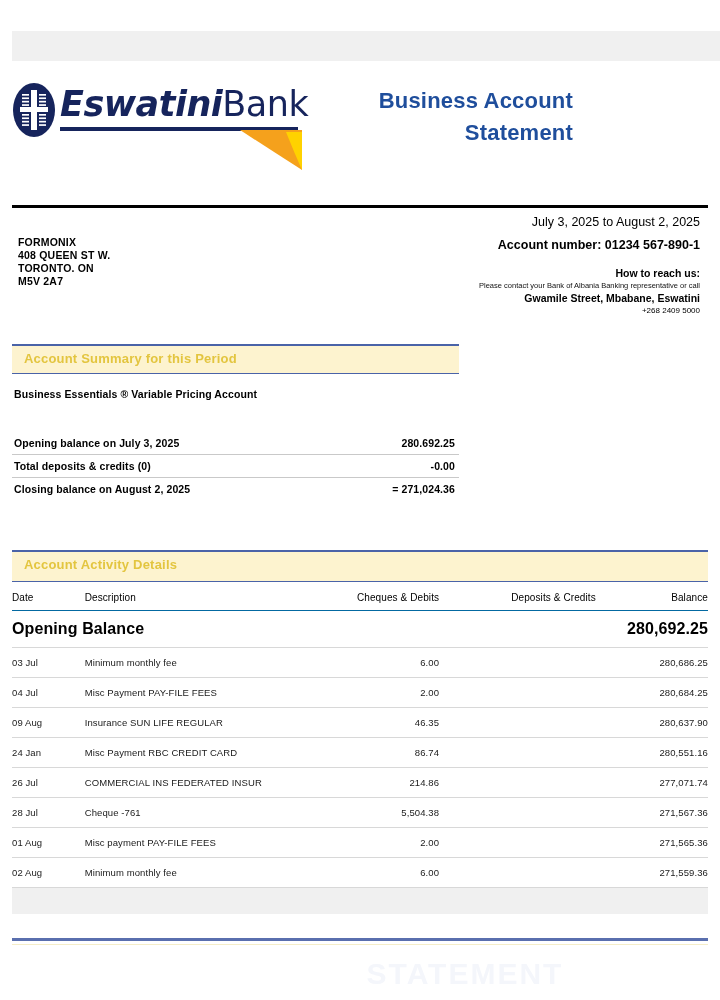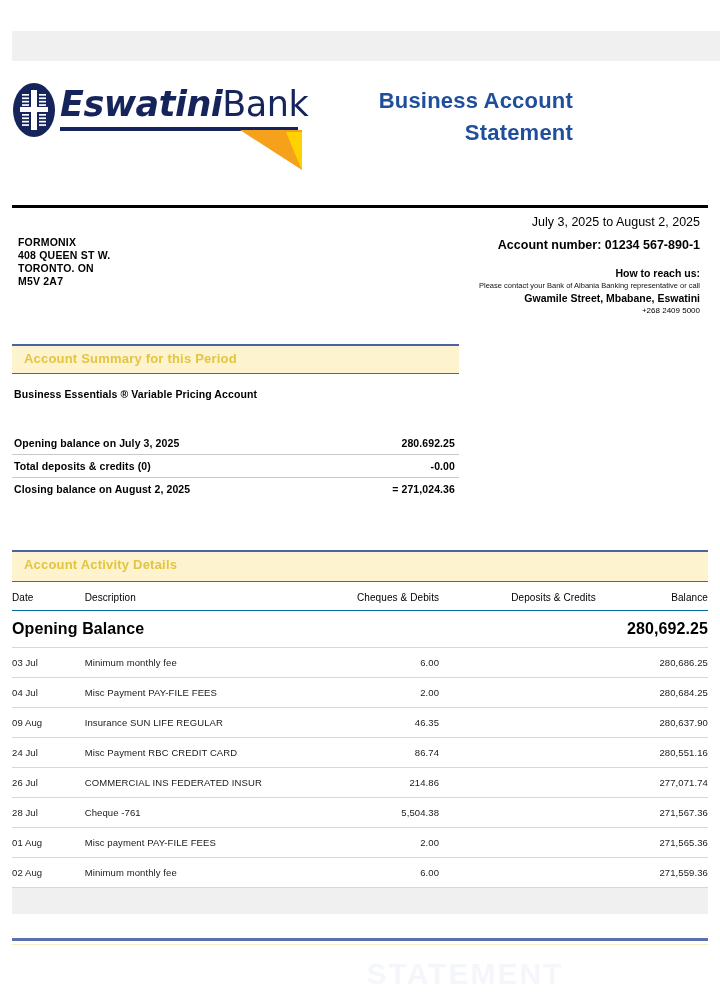--- a/index.html
+++ b/index.html
@@ -458,21 +458,21 @@
             <td class="col-bal num">280,684.25</td>
           </tr>
           <tr>
             <td class="col-date">09 Aug</td>
             <td class="col-desc">Insurance SUN LIFE REGULAR</td>
             <td class="col-debit num">46.35</td>
             <td class="col-credit num"></td>
             <td class="col-bal num">280,637.90</td>
           </tr>
           <tr>
-            <td class="col-date">24 Jul</td>
+            <td class="col-date">24 Jan</td>
             <td class="col-desc">Misc Payment RBC CREDIT CARD</td>
             <td class="col-debit num">86.74</td>
             <td class="col-credit num"></td>
             <td class="col-bal num">280,551.16</td>
           </tr>
           <tr>
             <td class="col-date">26 Jul</td>
             <td class="col-desc">COMMERCIAL INS FEDERATED INSUR</td>
             <td class="col-debit num">214.86</td>
             <td class="col-credit num"></td>

